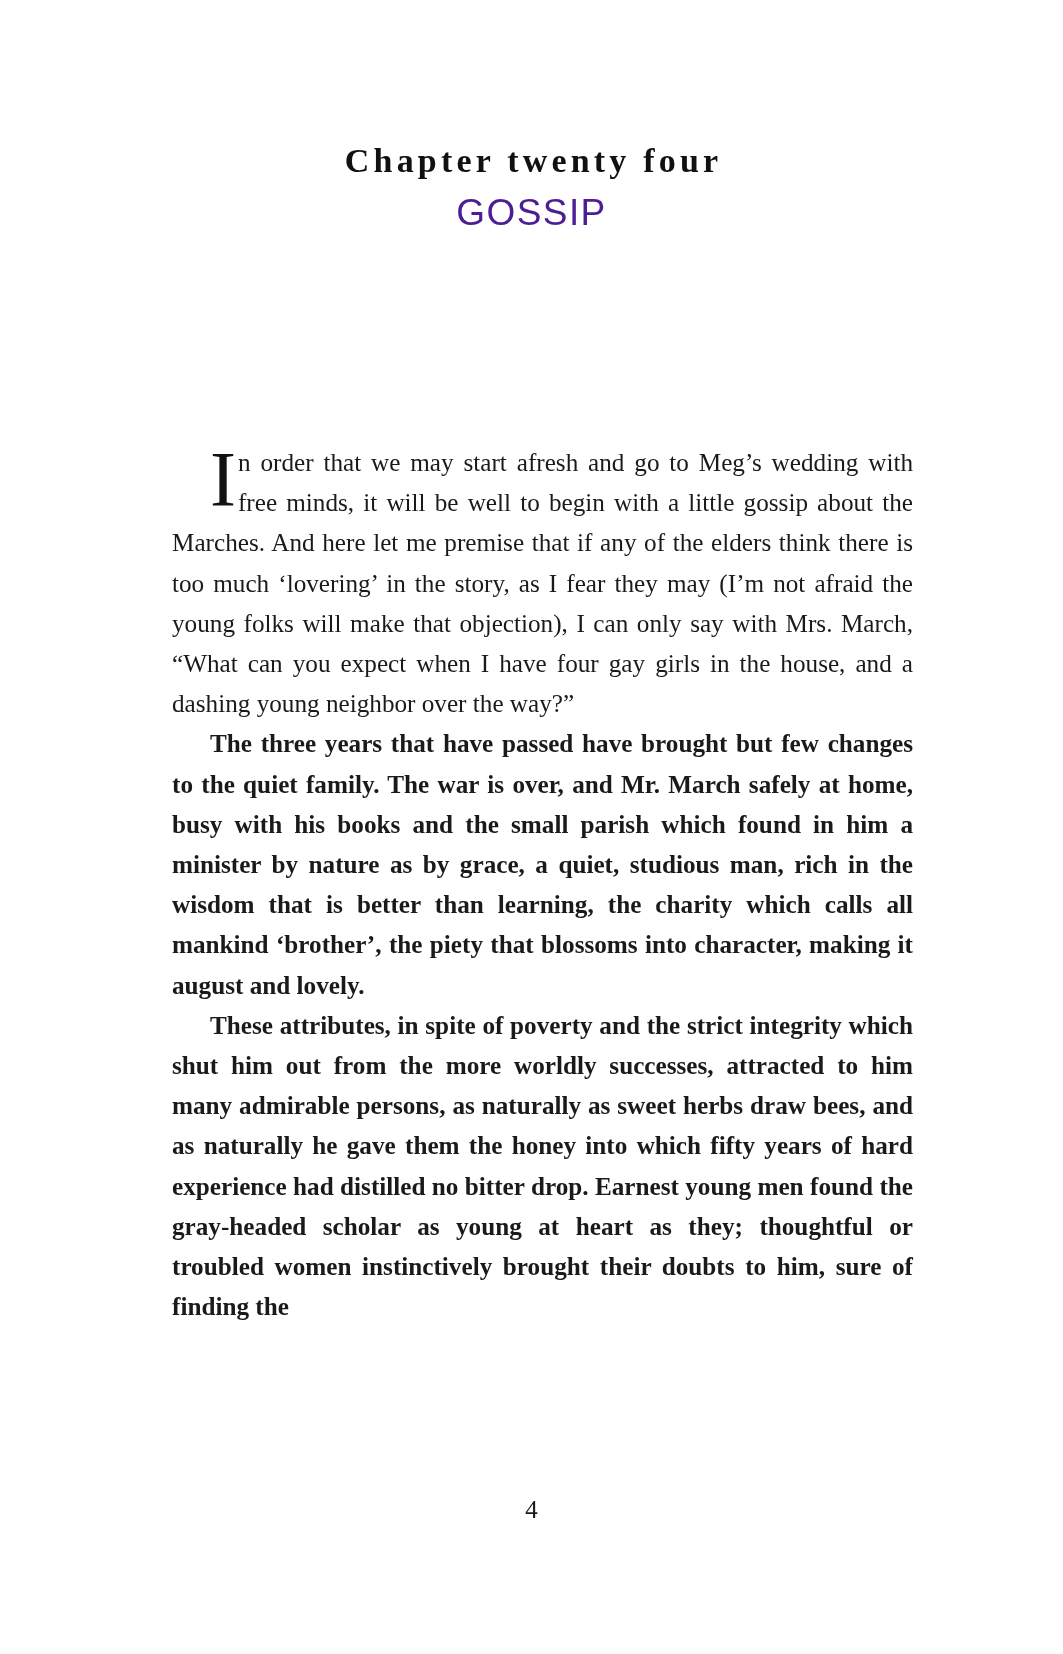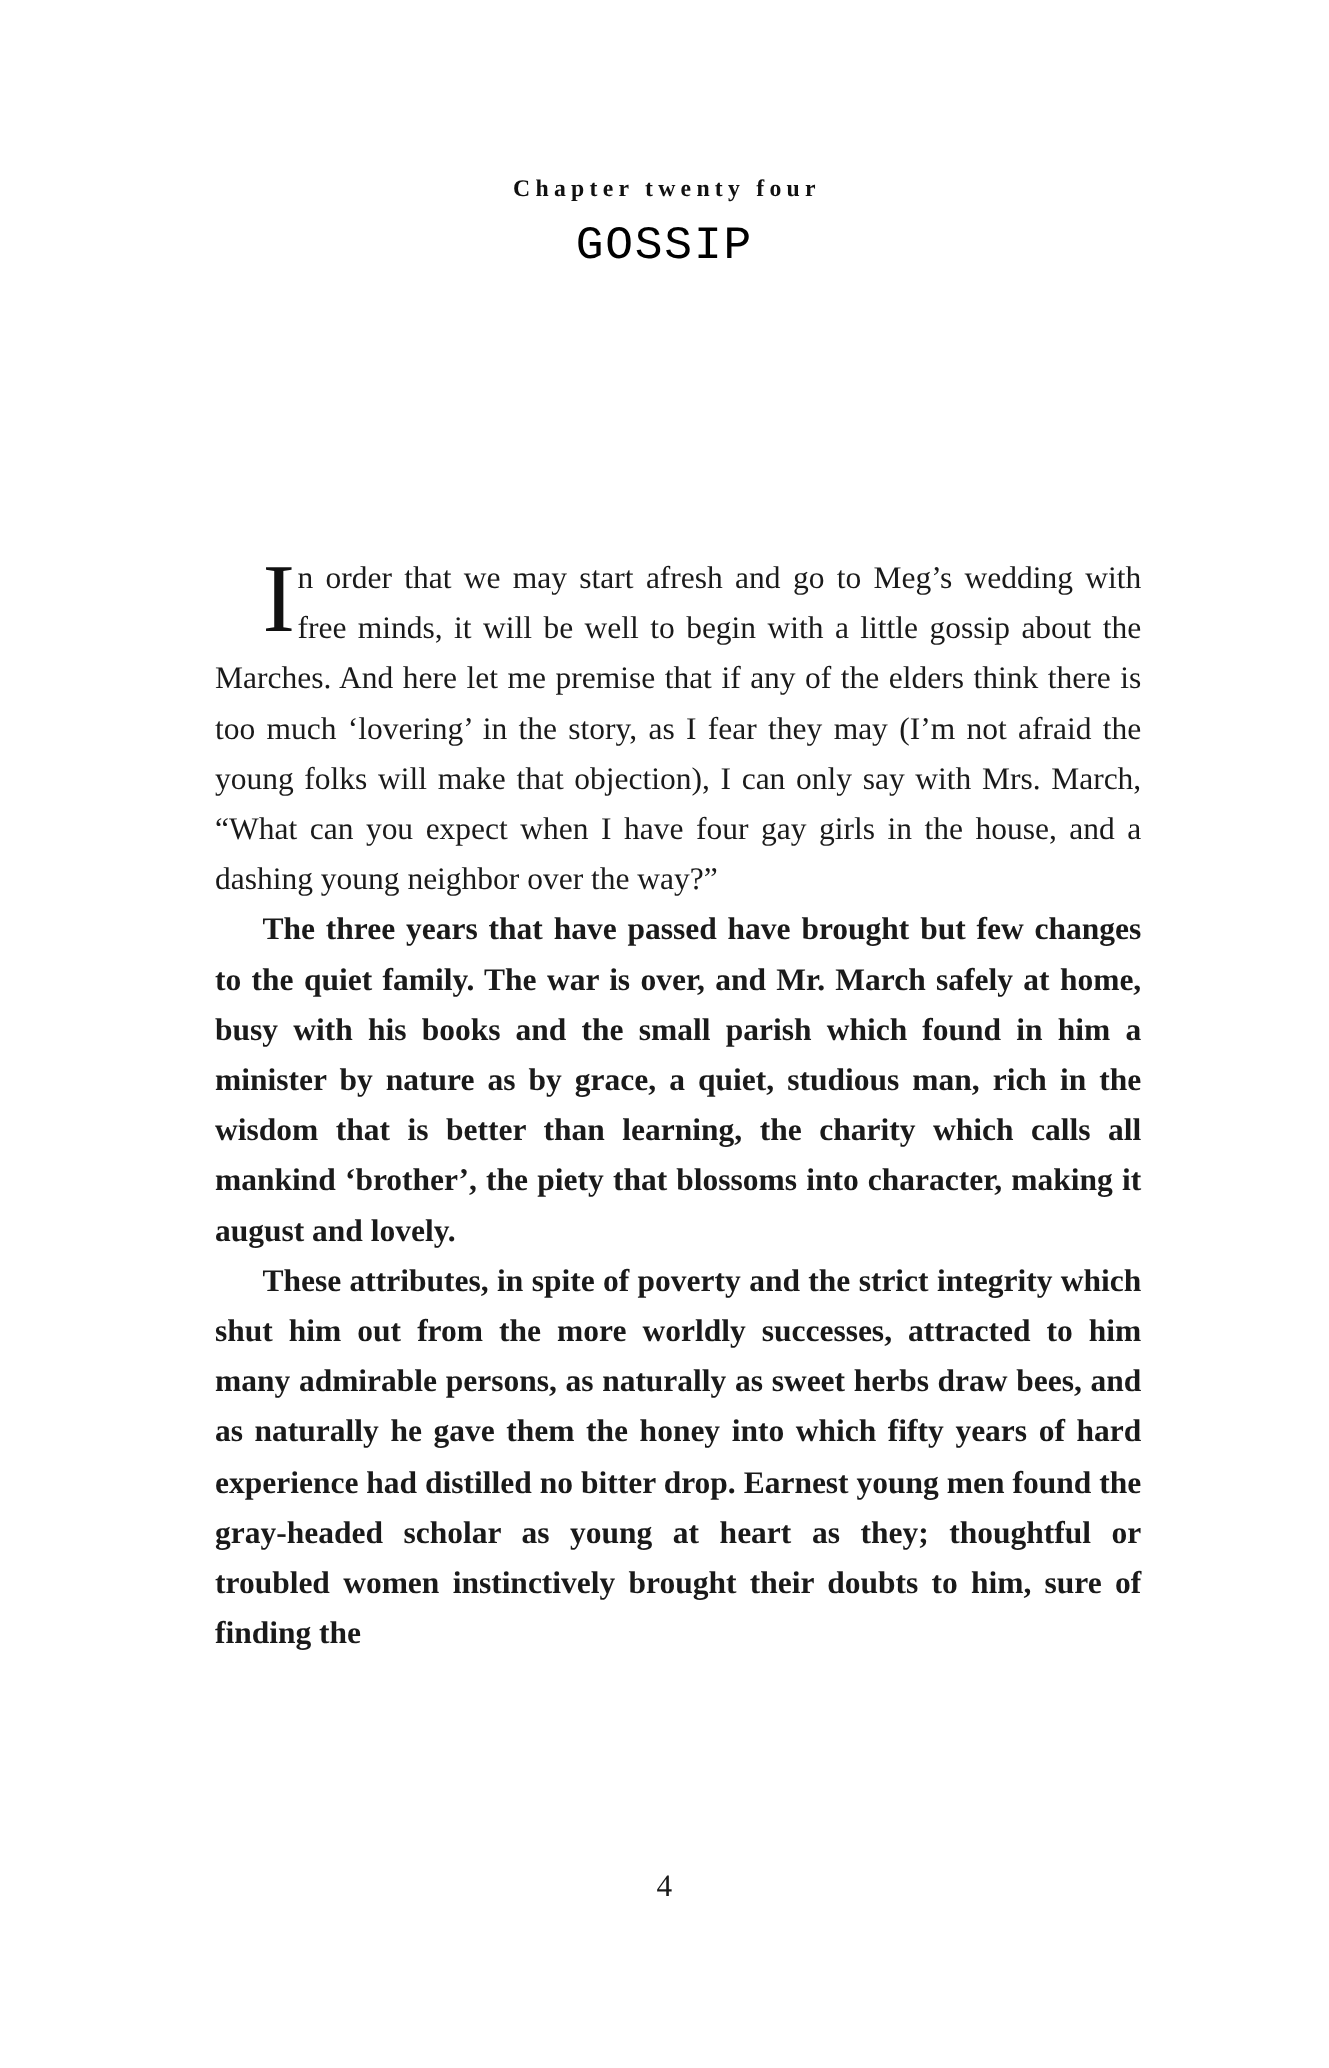--- a/index.html
+++ b/index.html
@@ -22,35 +22,35 @@
   .chapter-head {
     position: absolute;
     left: 0;
     right: 0;
     top: 142px;
     text-align: center;
   }
   .chapter-label {
     font-family: "Liberation Serif", "DejaVu Serif", serif;
     font-weight: bold;
-    font-size: 19px;
+    font-size: 34px;
     letter-spacing: 4.2px;
     color: #111111;
     line-height: 1.1;
     display: block;
     text-indent: 4.2px;
   }
   .chapter-title {
     display: block;
     margin-top: 14px;
-    font-family: Liberation Mono, monospace;
+    font-family: Liberation Sans, sans-serif;
     font-weight: normal;
     font-size: 37px;
     letter-spacing: 1.4px;
-    color: #000000;
+    color: #4c1d95;
     line-height: 1.1;
   }
 
   
   .body-column {
     position: absolute;
     left: 172px;
     top: 443px;
     width: 741px;
   }

